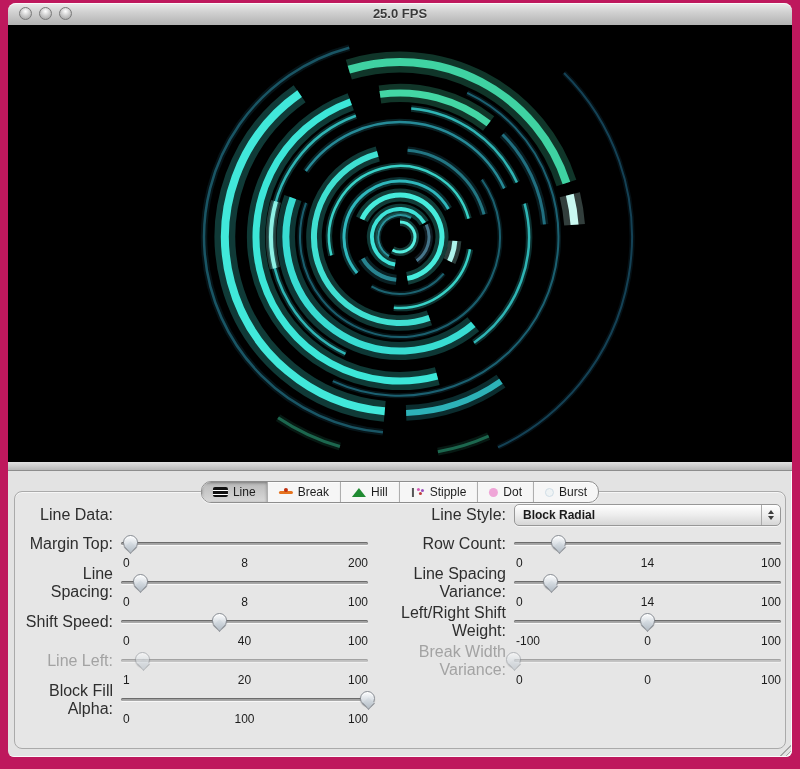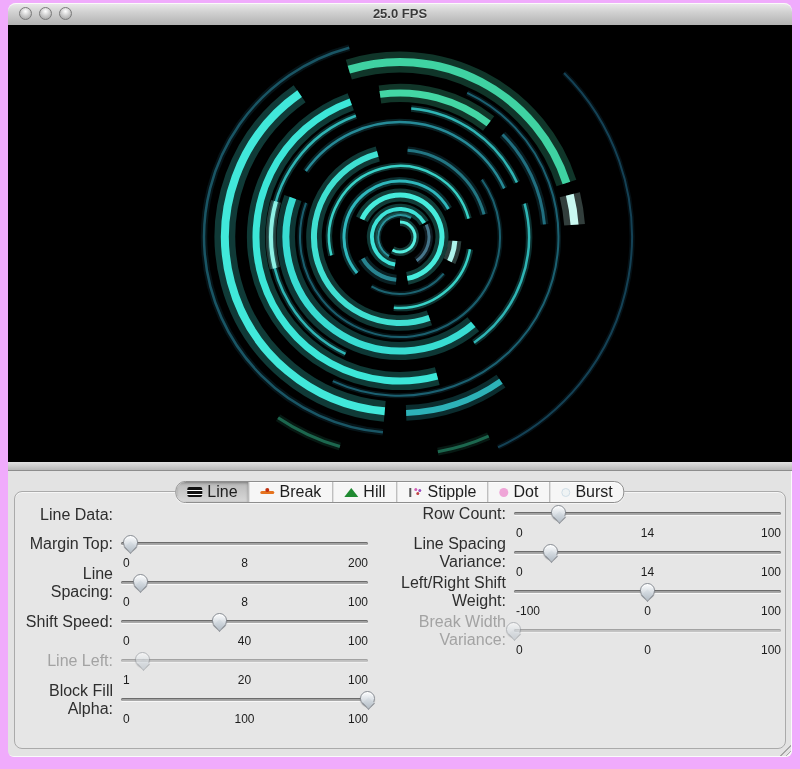--- a/index.html
+++ b/index.html
@@ -1,16 +1,16 @@
 <!DOCTYPE html>
 <html><head>
 <meta charset="utf-8">
 <style>
   html,body{margin:0;padding:0;background:#000;}
-  .page{position:relative;width:800px;height:769px;background:#f0abfc;overflow:hidden;
+  .page{position:relative;width:800px;height:769px;background:#be185d;overflow:hidden;
         font-family:"Liberation Sans",sans-serif;-webkit-font-smoothing:antialiased;}
 
   
   .titlebar{position:absolute;left:8px;right:8px;top:3px;height:22px;
     background:linear-gradient(#ececec,#cfcfcf 45%,#b2b2b2);
     border-radius:8px 8px 0 0;border-bottom:1px solid #5f5f5f;
     box-shadow:inset 0 1px 0 rgba(255,255,255,.75);}
   .lights{position:absolute;left:11px;top:4px;display:flex;gap:7px;}
   .light{width:13px;height:13px;border-radius:50%;border:1px solid #7a7a7a;box-sizing:border-box;
     background:radial-gradient(circle at 50% 30%,#ffffff,#cfcfcf 45%,#9a9a9a);}
@@ -25,21 +25,21 @@
     background:linear-gradient(#e2e2e2,#b8b8b8);border-bottom:1px solid #8d8d8d;}
 
   
   .controls{position:absolute;left:8px;right:8px;top:471px;height:286px;background:#e3e3e3;
     border-radius:0 0 6px 6px;box-shadow:inset -1px -1px 0 rgba(255,255,255,.8);}
   .tabview{position:absolute;left:6px;right:6px;top:20px;bottom:8px;border:1px solid #aaaaaa;
     border-radius:8px;background:#e6e6e6;box-shadow:inset 0 1px 0 rgba(255,255,255,.65);}
   .tabbar{position:absolute;left:50%;top:10px;transform:translateX(-50%);display:flex;height:20px;
     border:1px solid #8e8e8e;border-radius:10px;background:#f6f6f6;overflow:hidden;z-index:3;
     box-shadow:0 1px 1px rgba(255,255,255,.7), inset 0 1px 0 rgba(255,255,255,.8);}
-  .seg{display:flex;align-items:center;gap:5px;padding:0 11px;font-size:16px;color:#1d1d1d;
+  .seg{display:flex;align-items:center;gap:5px;padding:0 11px;font-size:12px;color:#1d1d1d;
     border-left:1px solid #a9a9a9;cursor:default;white-space:nowrap;}
   .seg:first-child{border-left:none;}
   .seg.selected{background:linear-gradient(#b9b9b9,#d8d8d8);box-shadow:inset 0 1px 3px rgba(0,0,0,.35);}
 
   
   .i-line{width:15px;height:10px;border-radius:2px;background:
     linear-gradient(#111 0 2.5px,#fff 2.5px 4px,#111 4px 6.5px,#fff 6.5px 8px,#111 8px 10px);}
   .i-break{position:relative;width:14px;height:10px;}
   .i-break::before{content:'';position:absolute;left:0;top:4px;width:14px;height:3px;border-radius:2px;background:#e5731f;}
   .i-break::after{content:'';position:absolute;left:5px;top:1px;width:4px;height:4px;border-radius:50%;background:#c03010;}
@@ -272,20 +272,32 @@
         <div class="vals">
             <span class="vmin">0</span>
           <span class="vmid">100</span>
           <span class="vmax">100</span>
           </div>
       </div>
     </div>
 
     <div class="col col-right">
 
+      <div class="ctl droprow">
+        <span class="lab">Line Style:</span>
+        <div class="zone">
+          <div class="popup">
+            <span>Block Radial</span>
+            <span class="stepper">
+              <span class="arr-up"></span>
+                <span class="arr-dn"></span>
+            </span>
+          </div>
+        </div>
+      </div>
 
       <div class="ctl">
         <span class="lab">Row Count:</span>
         <div class="zone">
             <div class="track"></div>
           <div class="thumb" style="left: 17%;"></div>
           </div>
         <div class="vals">
             <span class="vmin">0</span>
           <span class="vmid">14</span>

